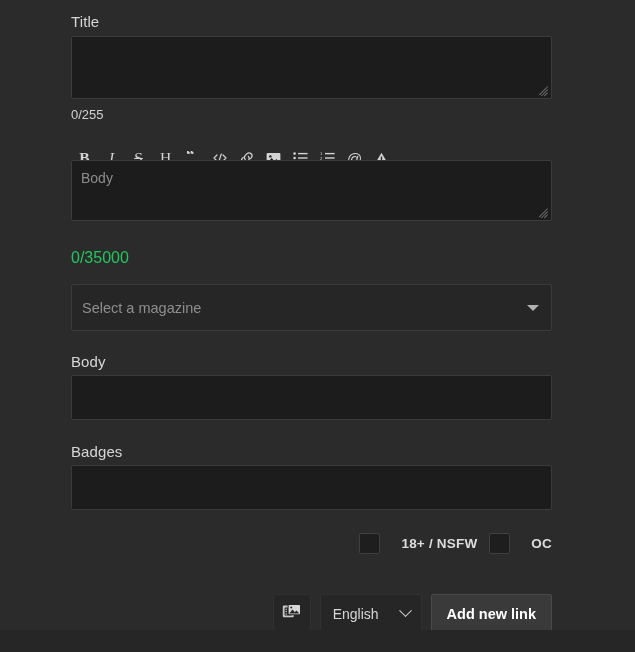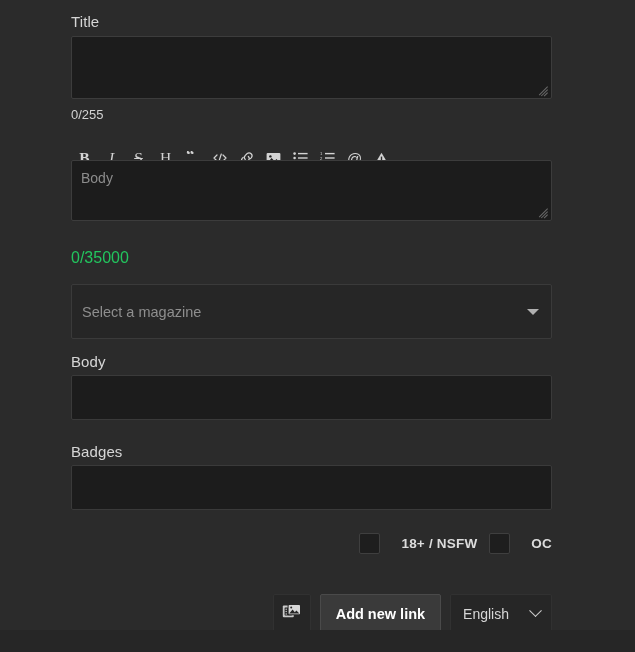--- a/index.html
+++ b/index.html
@@ -139,21 +139,21 @@
     position: absolute;
     left: 0; top: 249px;
     font-size: 16px;
     color: #22c55e;
   }
 
   
   #magazine-select {
     position: absolute;
     left: 0; top: 284px;
-    width: 481px; height: 55px;
+    width: 481px; height: 47px;
     background: #262626;
     border: 1px solid #3a3a3a;
     border-radius: 2px;
     display: flex;
     align-items: center;
     padding: 0 12px 0 10px;
     cursor: pointer;
   }
   #magazine-placeholder {
     flex: 1;
@@ -429,25 +429,25 @@
             <circle cx="4.2" cy="8.6" r="0.75" fill="#c9c9c9"></circle>
             <circle cx="4.2" cy="11" r="0.75" fill="#c9c9c9"></circle>
             <rect x="5.6" y="1" width="13.4" height="11.2" rx="1" fill="#262626"></rect>
             <rect x="6.6" y="2" width="11.4" height="9.2" rx="0.8" fill="#d7d7d7"></rect>
             <circle cx="9.2" cy="4.5" r="1" fill="#262626"></circle>
             <path d="M7.2 10.6 L10.6 6.6 L12.8 9.2 L14.4 7.6 L17.4 10.6 Z" fill="#262626"></path>
           </svg>
         </span>
       </div>
 
-      <div id="submit-button">Add new link</div>
-
       <div id="language-select">
         <span id="language-value">English</span>
         <span class="chev-down"></span>
       </div>
 
+      <div id="submit-button">Add new link</div>
+
     </div>
 
   </div>
 
   <div id="footer-strip"></div>
 </div>
 
 </body></html>

